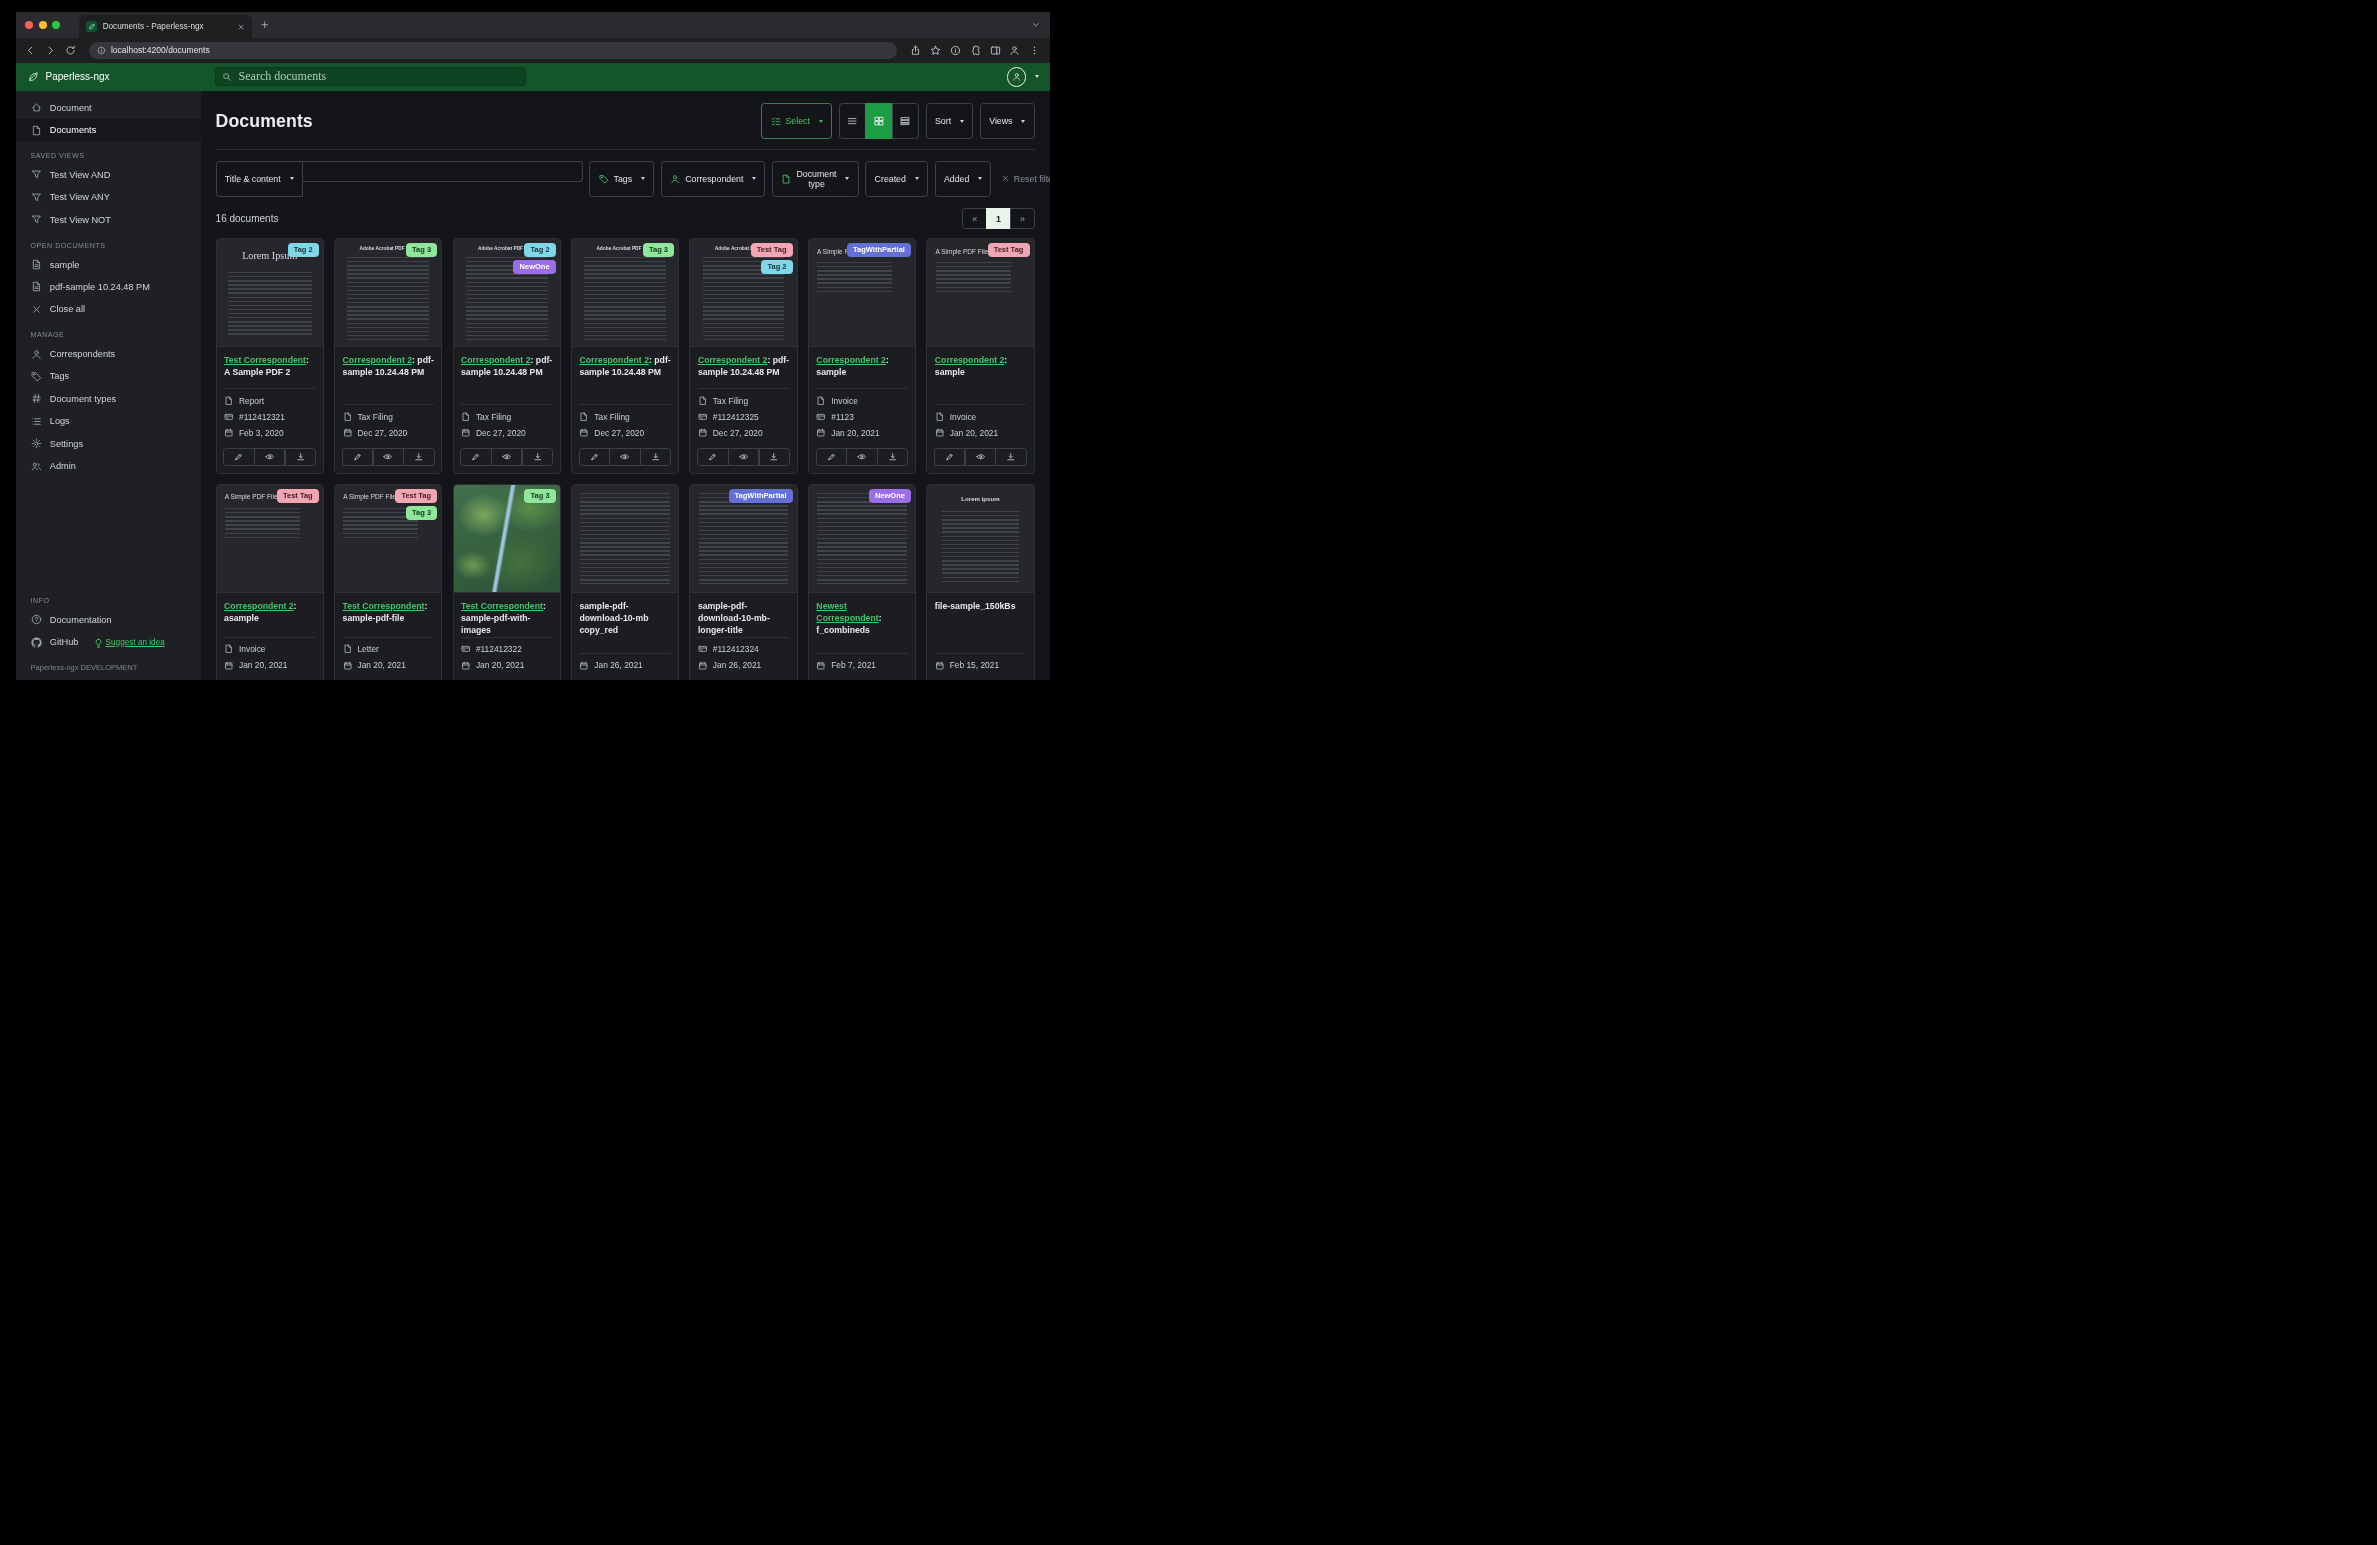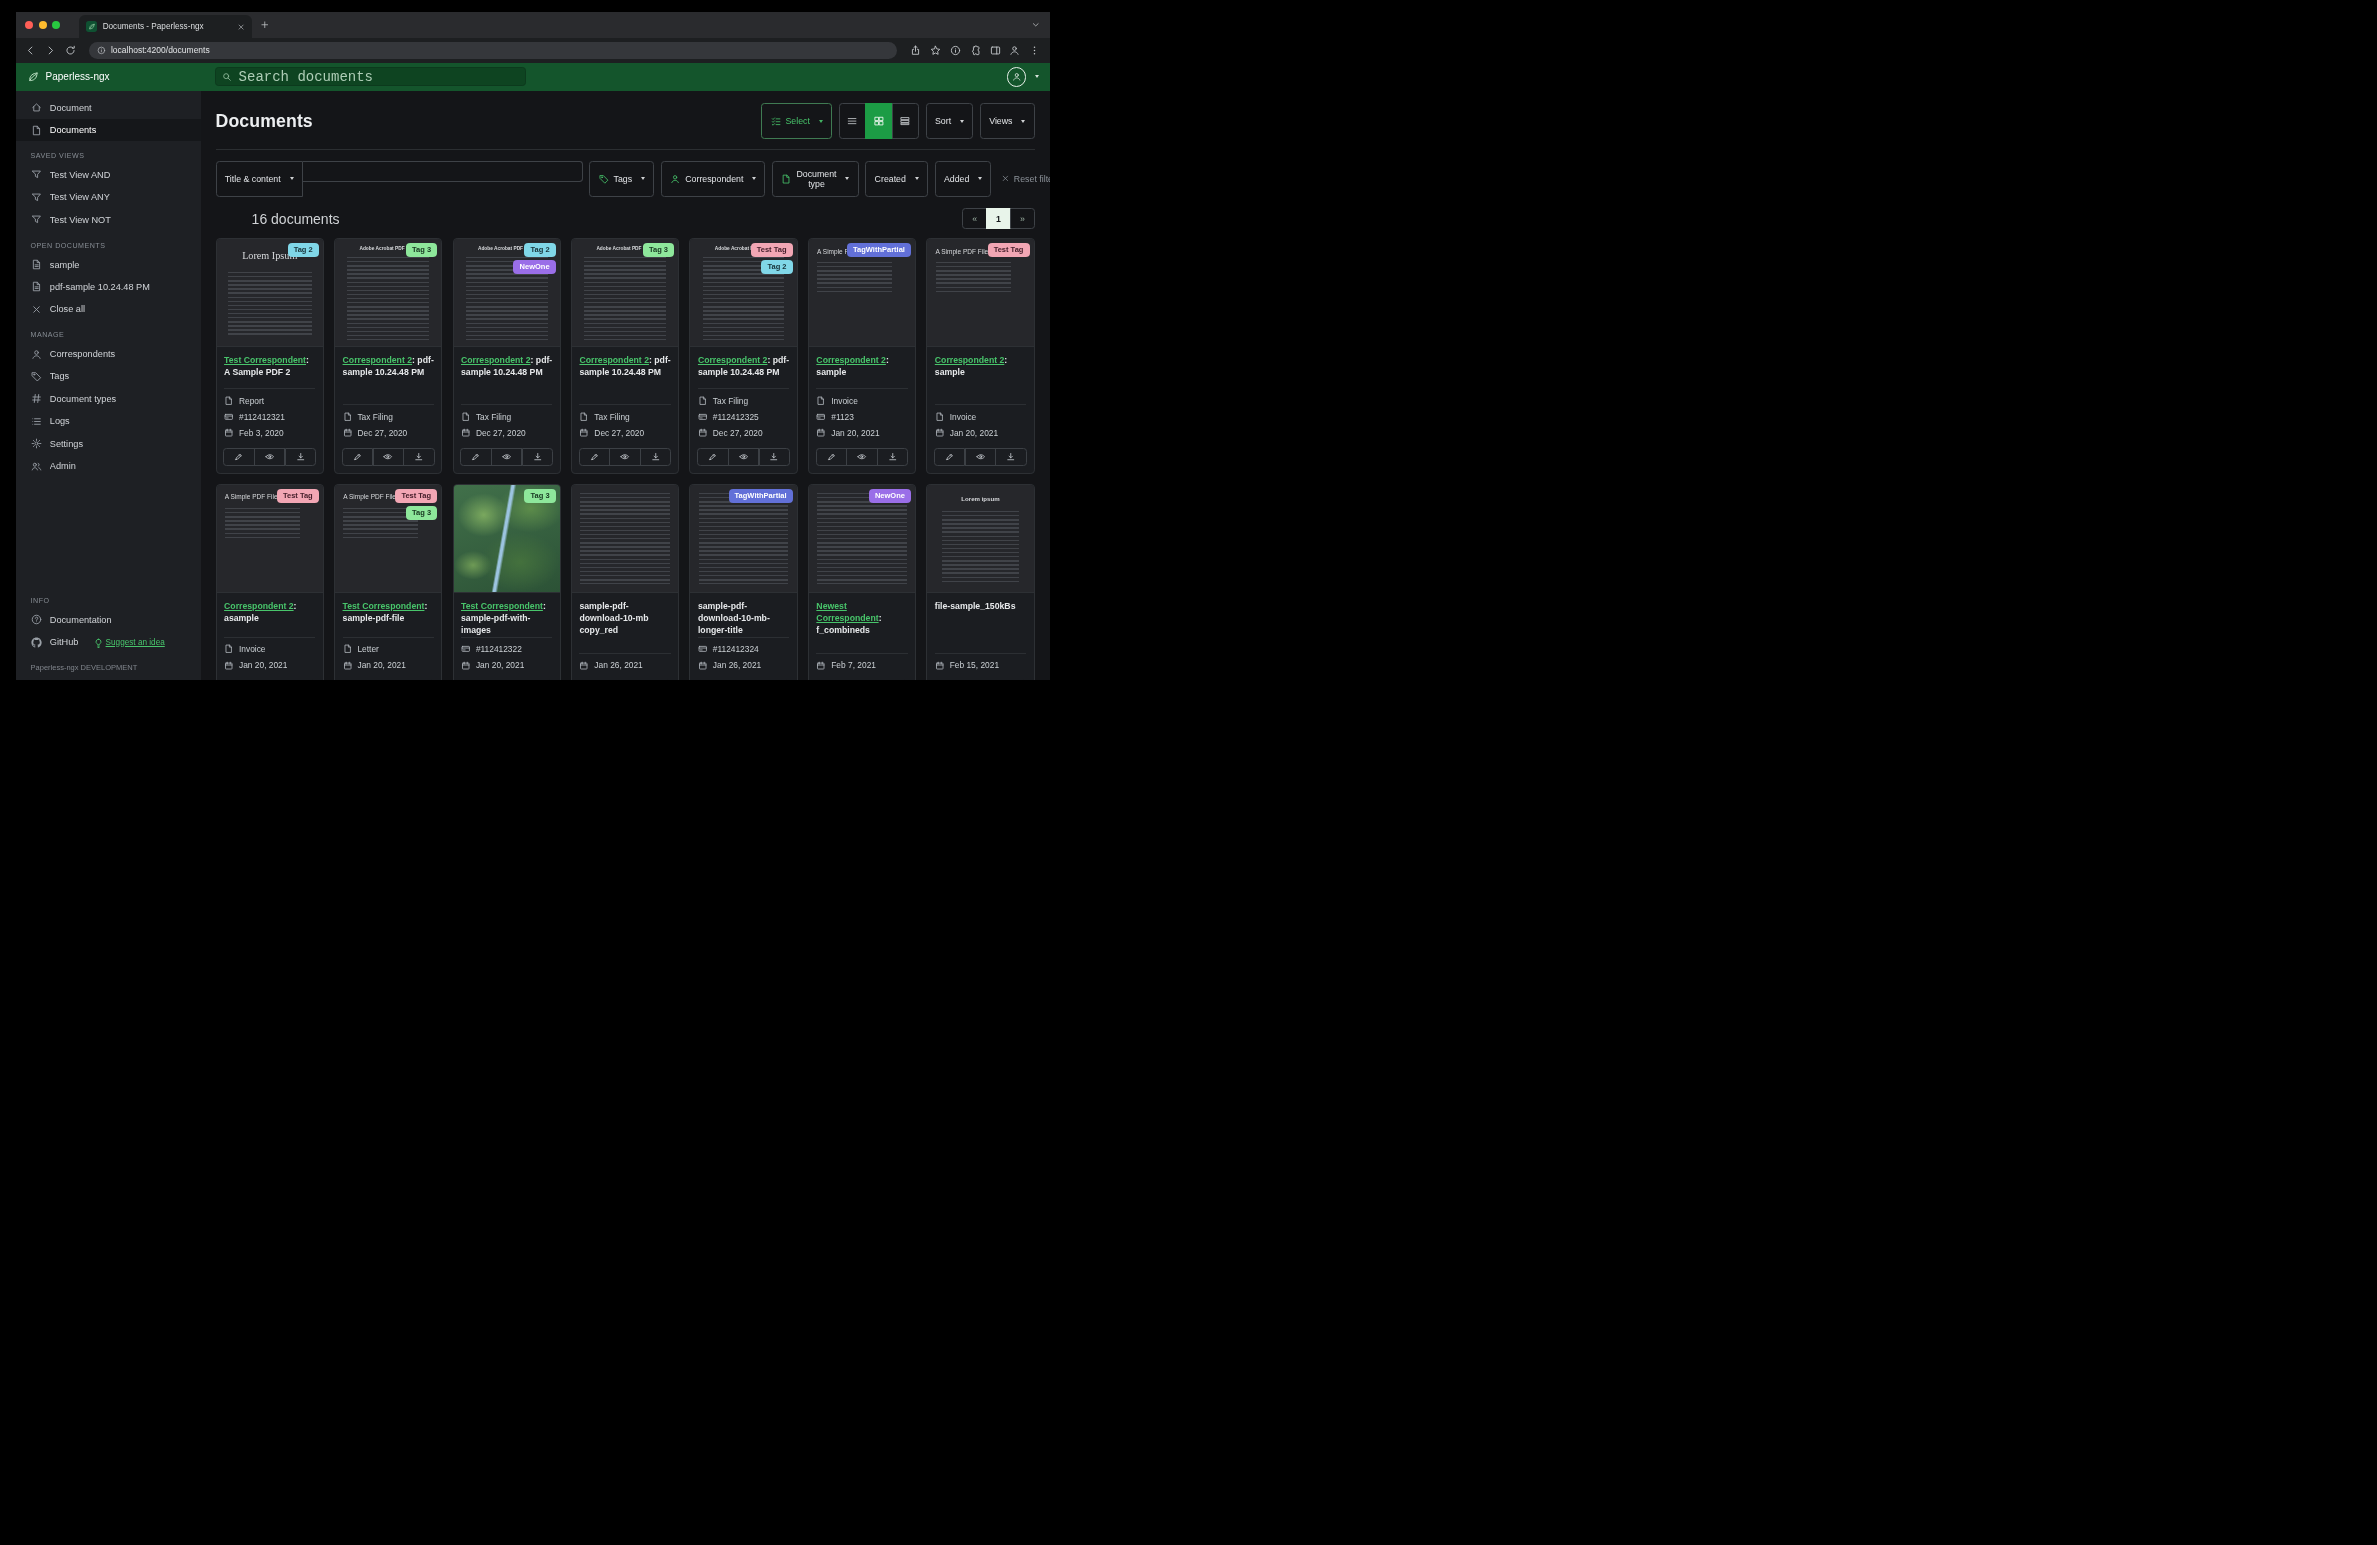--- a/index.html
+++ b/index.html
@@ -29,21 +29,21 @@
   .urlbar{flex:1;height:17.7px;background:#35373b;border-radius:8.8px;display:flex;align-items:center;gap:5.4px;padding:0 8.2px;margin:0 4.1px;min-width:0;}
   .url-ic svg{width:8.8px;height:8.8px;color:#b9bcbf}
   .url-text{font-size:8.5px;color:#e3e5e7;white-space:nowrap;}
   
   .appbar{height:28.5px;background:var(--header-green);display:flex;align-items:center;padding:0 11px;gap:6.8px;flex:none;position:relative;}
   .brand-ic svg{width:12.2px;height:12.2px;color:#bfe3c6}
   .brand{color:#fff;font-size:10px;}
   .searchbox{position:absolute;left:199px;top:4.8px;width:311px;height:19px;background:var(--search-bg);border:0.7px solid #0c3a1d;
              border-radius:3.4px;display:flex;align-items:center;gap:5.4px;padding:0 6.1px;box-sizing:border-box;}
   .search-ic svg{width:9.5px;height:9.5px;color:#9ec7a8}
-  .searchbox input{flex:1;background:transparent;border:0;outline:0;color:#e6efe8;font-size:14px;font-family:Liberation Mono, monospace;}
+  .searchbox input{flex:1;background:transparent;border:0;outline:0;color:#e6efe8;font-size:12px;font-family:Liberation Serif, serif;}
   .searchbox input::placeholder{color:#aecdb6}
   .avatar-wrap{margin-left:auto;display:flex;align-items:center;gap:4.1px;color:#eef4ef;cursor:pointer;}
   .avatar{width:17.7px;height:17.7px;border-radius:50%;border:1px solid #e8f0ea;display:flex;align-items:center;justify-content:center;}
   .avatar svg{width:9.5px;height:9.5px;color:#e8f0ea}
   .caret{display:inline-block;width:0;height:0;border-left:2.7px solid transparent;border-right:2.7px solid transparent;
          border-top:3.1px solid currentColor;margin-left:4.1px;opacity:.9;}
   
   .content{flex:1;display:flex;min-height:0;}
   .sidebar{width:185px;flex:none;background:#1e2024;display:flex;flex-direction:column;padding:5.4px 0 8.2px;overflow:hidden;}
   .sb-item{display:flex;align-items:center;gap:8.2px;height:22.4px;padding:0 9.5px 0 15px;font-size:9.2px;color:#d2d5d9;cursor:pointer;flex:none;}
@@ -76,21 +76,21 @@
   .filter-input-group{display:flex;width:367px;flex:none;}
   .fi-btn{border-radius:3.4px 0 0 3.4px;flex:none;}
   .fi-input{flex:1;background:transparent;border:0.7px solid #3e4247;border-left:0;border-radius:0 3.4px 3.4px 0;height:21px;
             box-sizing:border-box;color:#e3e5e8;font-size:8.8px;font-family:inherit;outline:0;padding:0 6.8px;min-width:0;}
   .f-btn .f-ic{color:var(--accent)}
   .f-btn .f-ic svg{width:10.2px;height:10.2px}
   .reset{color:#8d939a;font-size:8.8px;display:inline-flex;gap:4.1px;align-items:center;cursor:pointer;margin-left:2.7px;white-space:nowrap;}
   .reset .reset-x svg{width:8.8px;height:8.8px;color:#8d939a}
   
   .count-row{display:flex;justify-content:space-between;align-items:center;margin-top:11.6px;}
-  .doc-count{font-size:14px;color:#d0d3d6;margin-left:36px;}
+  .doc-count{font-size:10px;color:#d0d3d6;}
   .pagination{display:inline-flex;}
   .pg{height:20.4px;min-width:24.5px;background:transparent;border:0.7px solid #3e4247;color:#9fb4a6;font-size:8.8px;margin-left:-0.7px;
       cursor:pointer;font-family:inherit;}
   .pg:first-child{border-radius:3.4px 0 0 3.4px;margin-left:0;}
   .pg:last-child{border-radius:0 3.4px 3.4px 0;}
   .pg-active{background:var(--page-active);border-color:var(--page-active);color:#15181b;font-weight:600;}
   
   .grid{margin-top:9.5px;display:grid;grid-template-columns:repeat(7,1fr);gap:10.2px;}
   .card{background:#1b1d21;border:0.7px solid #2d3034;border-radius:4.1px;display:flex;flex-direction:column;overflow:hidden;}
   .thumb{height:107px;background:#26272b;position:relative;border-bottom:0.7px solid #2d3034;flex:none;}

